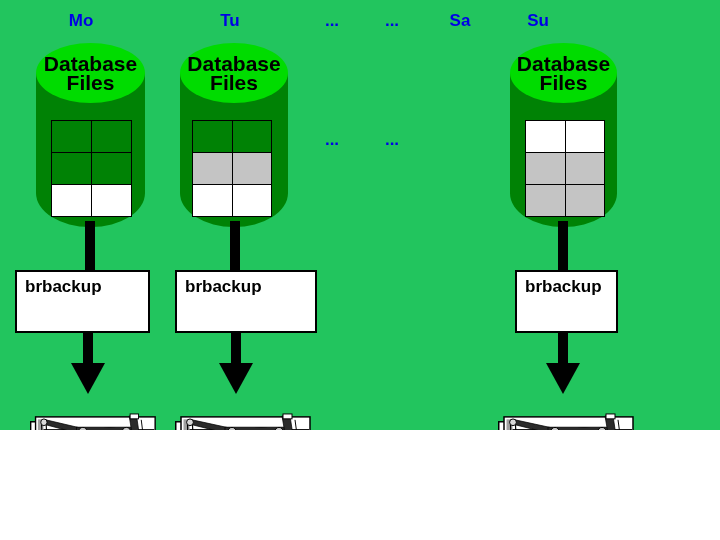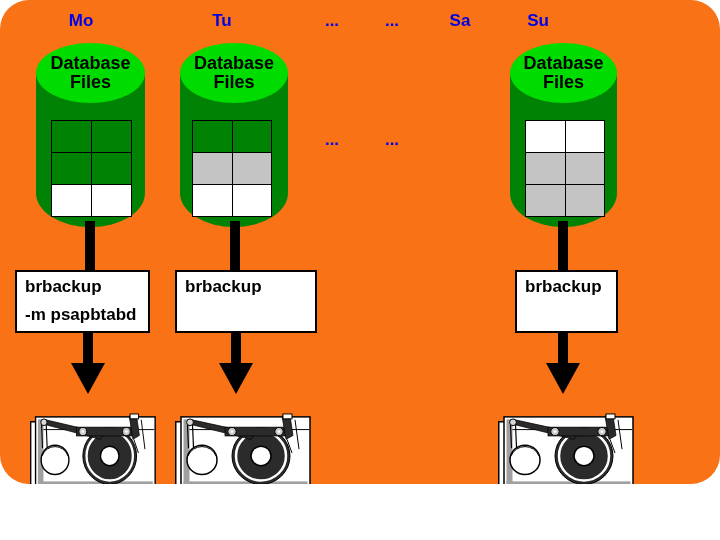--- a/index.html
+++ b/index.html
@@ -1,36 +1,36 @@
 <!DOCTYPE html>
 <html style="--label-blue: #0000e6; --cylinder-body-green: #008205; --cylinder-top-green: #00dc00; --cell-gray: #c4c4c4; --cell-white: #ffffff; --arrow-black: #000000;"><head>
 <meta charset="utf-8">
 <style>
   html,body{margin:0;padding:0;background:#fff;}
   body{font-family:"Liberation Sans", sans-serif;}
-  .canvas{position:relative;width:720px;height:484px;background:#f97316;overflow:hidden;border-radius:29px;}
+  .canvas{position:relative;width:720px;height:430px;background:#22c55e;overflow:hidden;}
 
   
   .daylabel{position:absolute;top:11px;transform:translateX(-50%);
     font-weight:bold;font-size:17px;color:var(--label-blue,#0000e6);white-space:nowrap;}
   .middots{position:absolute;top:130px;transform:translateX(-50%);
     font-weight:bold;font-size:17px;color:var(--label-blue,#0000e6);}
 
   
   .cylinder{position:absolute;top:43px;height:184px;}
   .cylinder.c1{left:36px;width:109px;}
   .cylinder.c2{left:180px;width:108px;}
   .cylinder.c3{left:510px;width:107px;}
   .cyl-body{position:absolute;left:0;right:0;top:30px;bottom:0;
     background:var(--cylinder-body-green,#008205);
     border-radius:0 0 54px 54px / 0 0 34px 34px;}
   .cyl-top{position:absolute;left:0;right:0;top:0;height:60px;border-radius:50%;
     background:var(--cylinder-top-green,#00dc00);
     display:flex;flex-direction:column;align-items:center;justify-content:center;
-    font-weight:bold;font-size:18px;line-height:19px;color:#000;text-align:center;}
+    font-weight:bold;font-size:21px;line-height:19px;color:#000;text-align:center;}
   .cellgrid{position:absolute;top:77px;height:95px;display:grid;
     grid-template-columns:1fr 1fr;grid-template-rows:1fr 1fr 1fr;
     gap:1px;background:#000;border:1px solid #000;}
   .cylinder.c1 .cellgrid{left:15px;width:79px;}
   .cylinder.c2 .cellgrid{left:12px;width:78px;}
   .cylinder.c3 .cellgrid{left:15px;width:78px;}
   .cell-green{background:var(--cylinder-body-green,#008205);}
   .cell-gray{background:var(--cell-gray,#c4c4c4);}
   .cell-white{background:#fff;}
 
@@ -98,21 +98,21 @@
       <line x1="120" y1="8" x2="124" y2="38" stroke="#000" stroke-width="1"></line>
 
       <circle cx="15" cy="10.5" r="3.4" fill="#d9d9d9" stroke="#000" stroke-width="1"></circle>
     </g>
   </defs>
 </svg>
 
 <div class="canvas">
 
   <span class="daylabel" style="left:81px">Mo</span>
-  <span class="daylabel" style="left:222px">Tu</span>
+  <span class="daylabel" style="left:230px">Tu</span>
   <span class="daylabel" style="left:332px">...</span>
   <span class="daylabel" style="left:392px">...</span>
   <span class="daylabel" style="left:460px">Sa</span>
   <span class="daylabel" style="left:538px">Su</span>
 
   <span class="middots" style="left:332px">...</span>
   <span class="middots" style="left:392px">...</span>
 
   <div class="cylinder c1">
     <div class="cyl-body"></div>
@@ -125,21 +125,20 @@
         <div class="cell cell-green"></div>
         <div class="cell cell-green"></div>
         <div class="cell cell-green"></div>
         <div class="cell cell-white"></div>
         <div class="cell cell-white"></div>
       </div>
   </div>
   <div class="stem c1"></div>
   <div class="cmdbox c1">
     <div>brbackup</div>
-    <div>-m psapbtabd</div>
   </div>
   <div class="bigarrow c1">
     <div class="astem"></div>
     <div class="ahead"></div>
   </div>
   <svg class="tape c1" viewBox="0 0 137 88" preserveAspectRatio="none">
     <use href="#tapedrive" xlink:href="#tapedrive"></use>
   </svg>
 
   <div class="cylinder c2">

